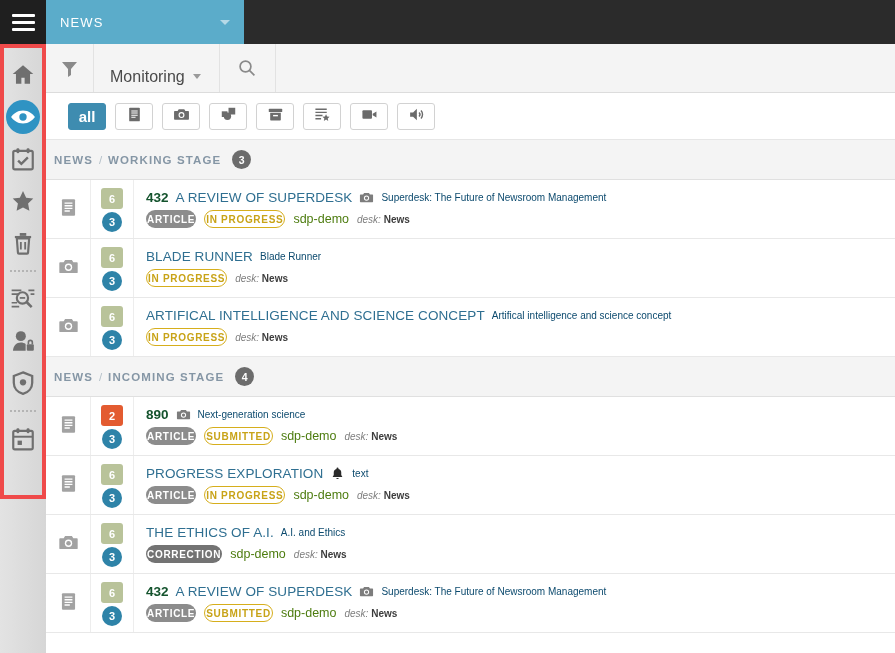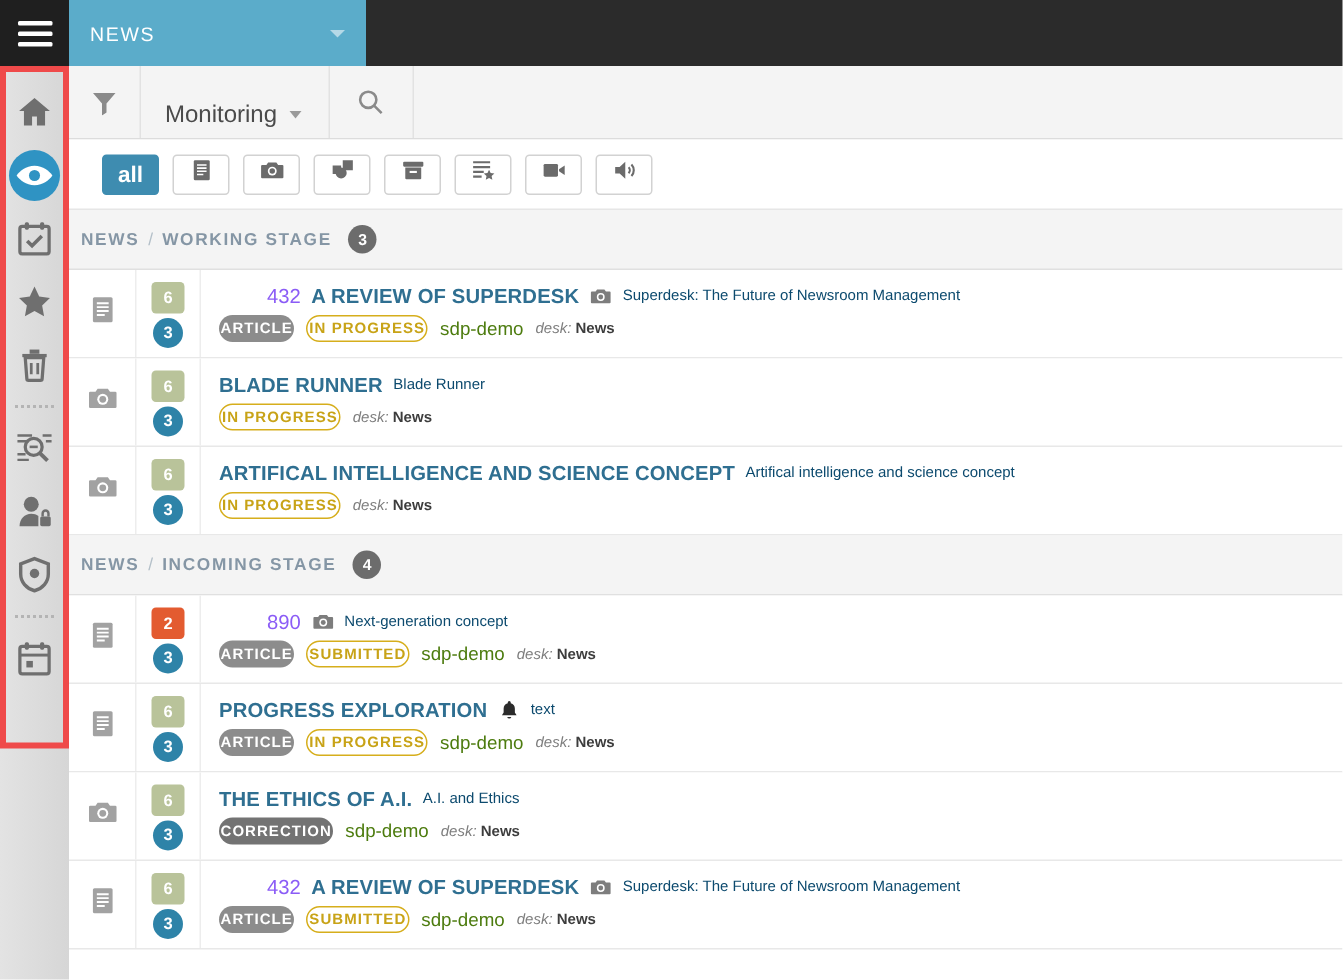--- a/index.html
+++ b/index.html
@@ -140,23 +140,23 @@
     width: 20px; height: 20px; border-radius: 50%; background: #2e83a8;
     color: #fff; font-size: 11px; font-weight: 700;
     display: flex; align-items: center; justify-content: center;
   }
   .item-body {
     flex: 1; display: flex; flex-direction: column; justify-content: center;
     padding-left: 12px; gap: 5px; overflow: hidden;
   }
   .line1 { display: flex; align-items: center; gap: 7px; white-space: nowrap; }
   .line2 { display: flex; align-items: center; gap: 8px; white-space: nowrap; }
-  .slugline-num { font-size: 13.5px; font-weight: 400; color: #8b5cf6; margin-left: 32px; }
+  .slugline-num { font-size: 13.5px; font-weight: 700; color: #14532d; }
   .slugline {
-    font-size: 13.5px; color: #2f6f91; font-weight: 700; letter-spacing: .1px;
+    font-size: 13.5px; color: #2f6f91; font-weight: 400; letter-spacing: .1px;
   }
   .headline { font-size: 10px; color: #0c4a6e; }
 
   .pill {
     height: 18px; border-radius: 9px; display: inline-flex; align-items: center;
     padding: 0 1px; font-size: 10px; font-weight: 700; letter-spacing: .7px;
   }
   .pill.type { background: #8c8c8c; color: #fff; }
   .pill.state {
     background: #fff; color: #c8a317; border: 1px solid #d6ae1c;
@@ -449,21 +449,21 @@
       <div class="item-body">
         <div class="line1">
           <span class="slugline-num">890</span>
           <span style="display:inline-flex">
             <svg width="15" height="15" viewBox="0 0 24 24">
               <path d="M2.5 7h4l1.6-2.3h7.8L17.5 7h4a1 1 0 011 1v10.5a1 1 0 01-1 1h-19a1 1 0 01-1-1V8a1 1 0 011-1z" fill="#7d7d7d"></path>
               <circle cx="12" cy="12.8" r="4.2" fill="#fff"></circle>
               <circle cx="12" cy="12.8" r="2.6" fill="#7d7d7d"></circle>
             </svg>
           </span>
-          <span class="headline">Next-generation concept</span>
+          <span class="headline">Next-generation science</span>
         </div>
         <div class="line2">
           <span class="pill type">ARTICLE</span>
           <span class="pill state">SUBMITTED</span>
           <span class="provider">sdp-demo</span>
           <span class="deskinfo"><span>desk:</span> <b>News</b></span>
         </div>
       </div>
     </div>
     <div class="item">

